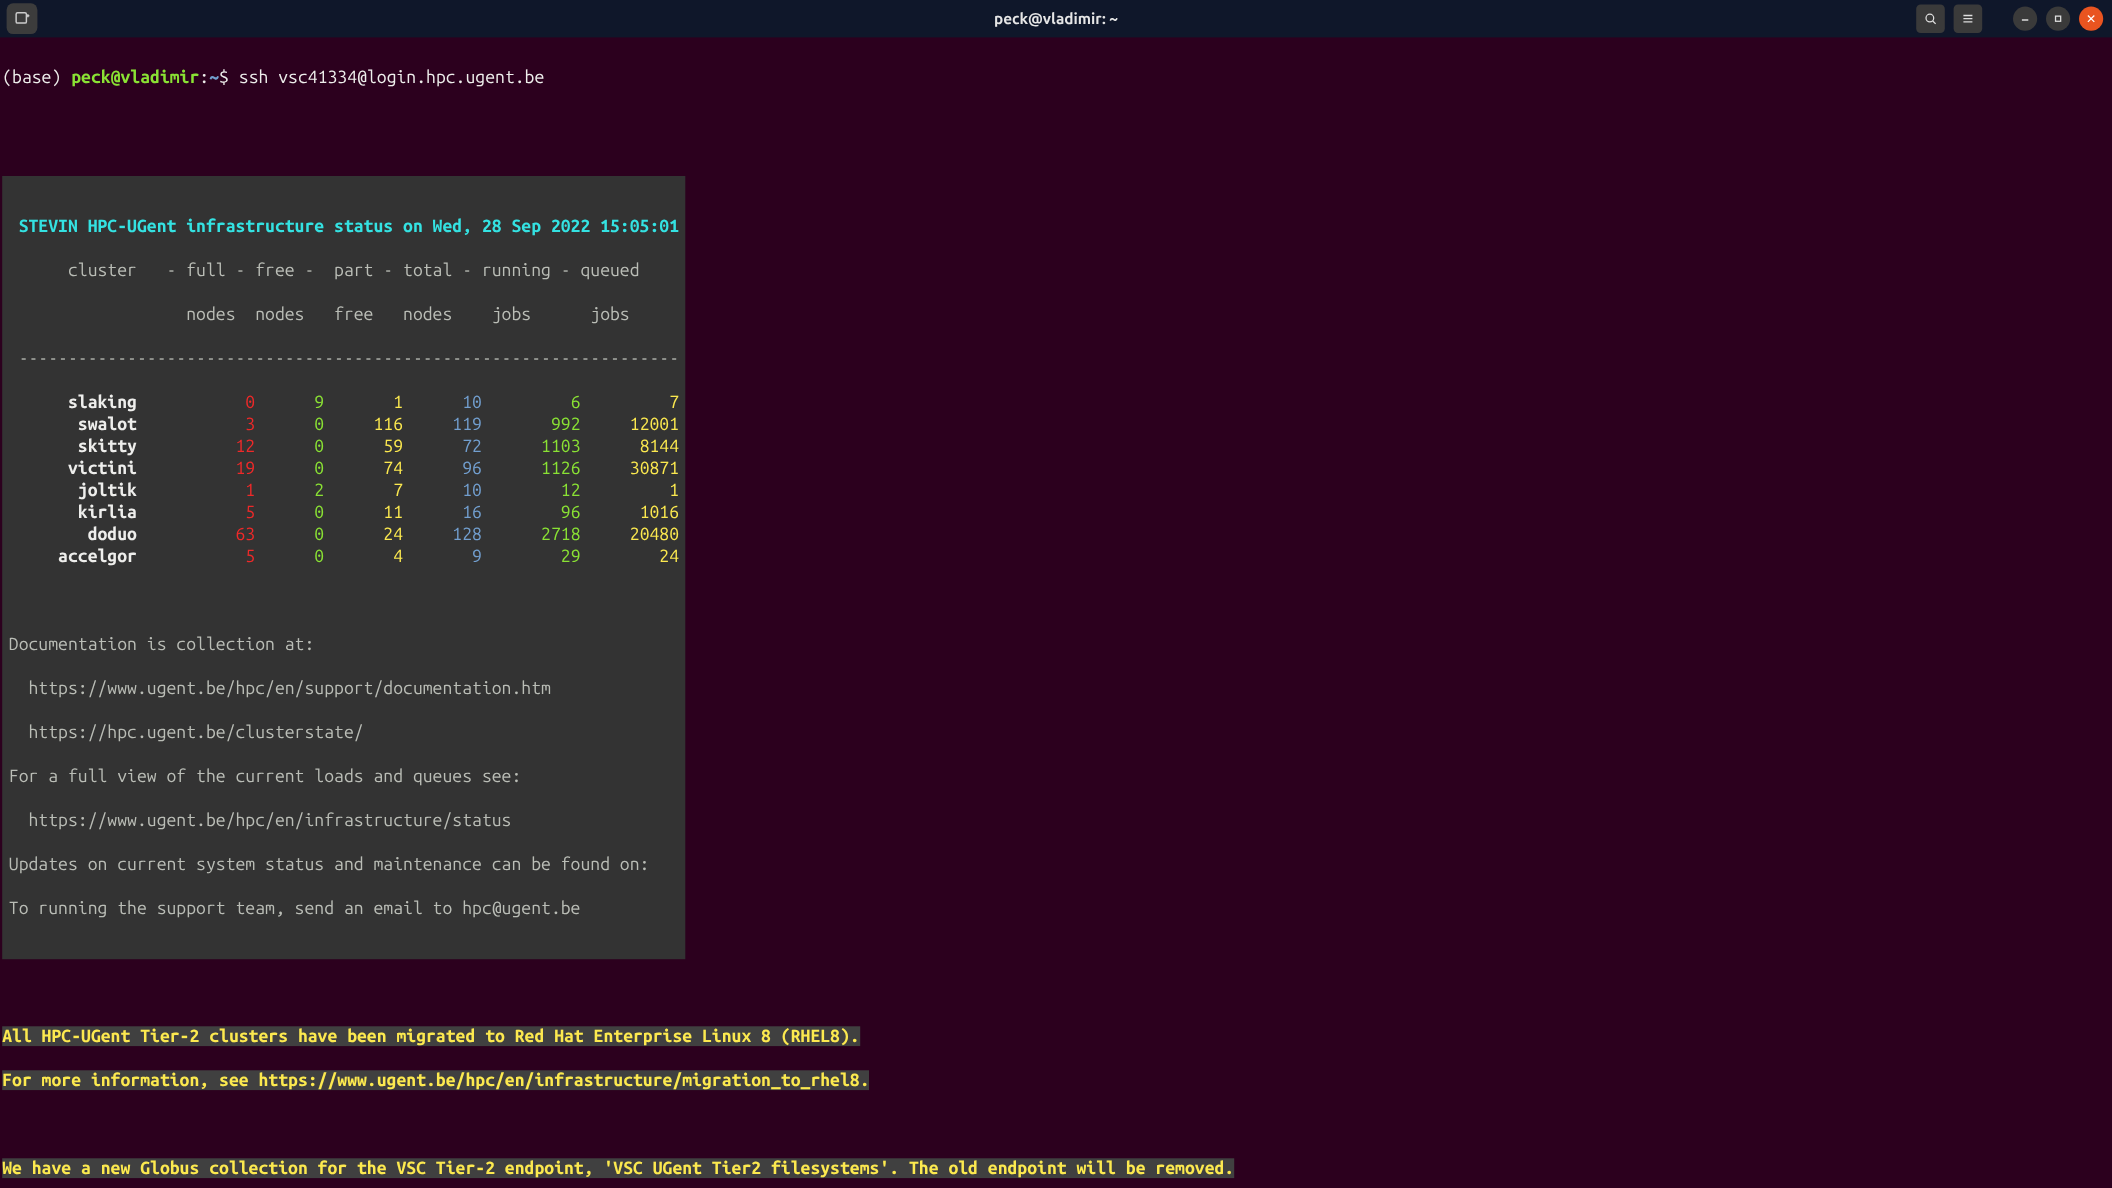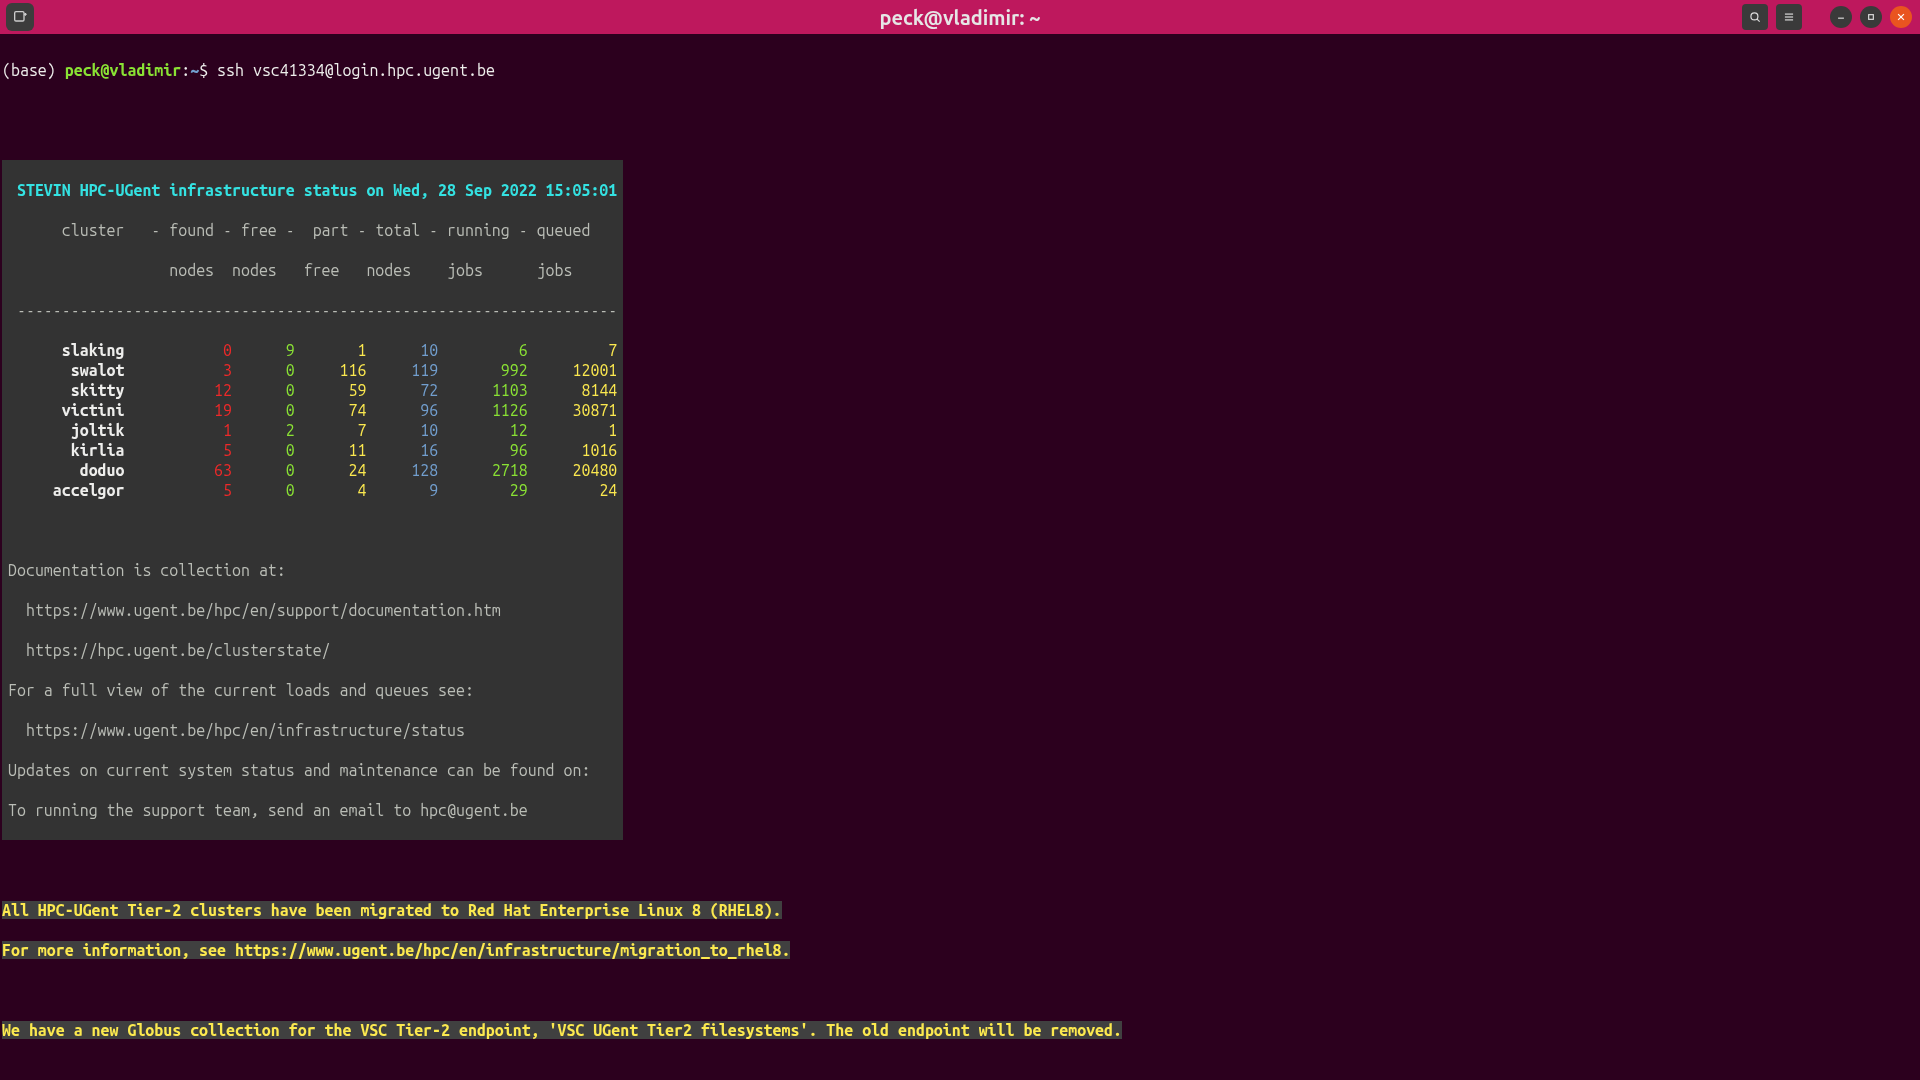--- a/index.html
+++ b/index.html
@@ -1,26 +1,26 @@
 <!DOCTYPE html>
 <html><head>
 <meta charset="utf-8">
 <style>
   * { margin: 0; padding: 0; box-sizing: border-box; }
   html, body { width: 1920px; height: 1080px; font-family: "Ubuntu Mono","DejaVu Sans Mono",monospace; }
   body { background: #2c001e; overflow: hidden; }
 
   .titlebar {
     height: 34px;
-    background: #be185d;
+    background: #0f172a;
     display: flex;
     align-items: center;
     color: #e6e6e6;
     font-family: Ubuntu, "Segoe UI", sans-serif;
-    font-size: 20px;
+    font-size: 14px;
     position: relative;
   }
   .titlebar .left { display:flex; align-items:center; padding-left:6px; gap:6px;}
   .titlebar .title { position:absolute; left:0; right:0; text-align:center; font-weight:600; pointer-events:none;}
   .titlebar .right { margin-left:auto; display:flex; align-items:center; padding-right:8px; gap:8px;}
   .win-btn { width:26px; height:26px; border-radius:4px; display:flex; align-items:center; justify-content:center; background:#3a3a3a; color:#ddd; }
   .win-btn.round { border-radius:50%; width:22px; height:22px;}
   .win-btn.close { background:#e95420; color:#fff;}
   .win-btn svg { width:14px; height:14px; }
   .newtab-btn { width:28px; height:28px; border-radius:6px; background:#3c3c3c; display:flex; align-items:center; justify-content:center;}
@@ -40,21 +40,21 @@
   .c-cyan   { color: #34e2e2; }
   .c-blue   { color: #729fcf; }
   .c-yellow { color: #fce94f; }
   .c-red    { color: #ef2929; }
   .c-grey   { color: #babdb6; }
   .bold { font-weight:700; }
 
   .motd-box {
     display:inline-block;
     background:#333333;
-    padding:0 6px;
+    padding:16px 6px;
   }
   .motd-line{display:block;}
 
   .hl { background:#404040; }
 </style>
 </head>
 <body>
 
 <div class="titlebar">
   <div class="left">
@@ -100,21 +100,21 @@
     </div>
   </div>
 </div>
 
 <div class="terminal">
 <span class="row"><span class="c-white">(base) </span><span class="c-green bold">peck@vladimir</span><span class="c-white">:</span><span class="c-blue bold">~</span><span class="c-white">$ </span><span class="c-white">ssh vsc41334@login.hpc.ugent.be</span></span>
 <span class="row">&nbsp;</span>
 
 <div class="motd-box">
 <span class="motd-line c-cyan bold"> STEVIN HPC-UGent infrastructure status on Wed, 28 Sep 2022 15:05:01</span>
-<span class="motd-line c-grey">      cluster   - found - free -  part - total - running - queued</span>
+<span class="motd-line c-grey">      cluster   - full - free -  part - total - running - queued</span>
 <span class="motd-line c-grey">                  nodes  nodes   free   nodes    jobs      jobs </span>
 <span class="motd-line c-grey"> -------------------------------------------------------------------</span>
 <div id="cluster-rows"><span class="motd-line"><span class="c-white bold">      slaking</span><span class="c-red">           0</span><span class="c-green">      9</span><span class="c-yellow">       1</span><span class="c-blue">      10</span><span class="c-green">         6</span><span class="c-yellow">         7</span></span><span class="motd-line"><span class="c-white bold">       swalot</span><span class="c-red">           3</span><span class="c-green">      0</span><span class="c-yellow">     116</span><span class="c-blue">     119</span><span class="c-green">       992</span><span class="c-yellow">     12001</span></span><span class="motd-line"><span class="c-white bold">       skitty</span><span class="c-red">          12</span><span class="c-green">      0</span><span class="c-yellow">      59</span><span class="c-blue">      72</span><span class="c-green">      1103</span><span class="c-yellow">      8144</span></span><span class="motd-line"><span class="c-white bold">      victini</span><span class="c-red">          19</span><span class="c-green">      0</span><span class="c-yellow">      74</span><span class="c-blue">      96</span><span class="c-green">      1126</span><span class="c-yellow">     30871</span></span><span class="motd-line"><span class="c-white bold">       joltik</span><span class="c-red">           1</span><span class="c-green">      2</span><span class="c-yellow">       7</span><span class="c-blue">      10</span><span class="c-green">        12</span><span class="c-yellow">         1</span></span><span class="motd-line"><span class="c-white bold">       kirlia</span><span class="c-red">           5</span><span class="c-green">      0</span><span class="c-yellow">      11</span><span class="c-blue">      16</span><span class="c-green">        96</span><span class="c-yellow">      1016</span></span><span class="motd-line"><span class="c-white bold">        doduo</span><span class="c-red">          63</span><span class="c-green">      0</span><span class="c-yellow">      24</span><span class="c-blue">     128</span><span class="c-green">      2718</span><span class="c-yellow">     20480</span></span><span class="motd-line"><span class="c-white bold">     accelgor</span><span class="c-red">           5</span><span class="c-green">      0</span><span class="c-yellow">       4</span><span class="c-blue">       9</span><span class="c-green">        29</span><span class="c-yellow">        24</span></span></div>
 <span class="motd-line">&nbsp;</span>
 <span class="motd-line c-grey">Documentation is collection at:</span>
 <span class="motd-line c-grey">  https://www.ugent.be/hpc/en/support/documentation.htm</span>
 <span class="motd-line c-grey">  https://hpc.ugent.be/clusterstate/</span>
 <span class="motd-line c-grey">For a full view of the current loads and queues see:</span>
 <span class="motd-line c-grey">  https://www.ugent.be/hpc/en/infrastructure/status</span>
 <span class="motd-line c-grey">Updates on current system status and maintenance can be found on:</span>

